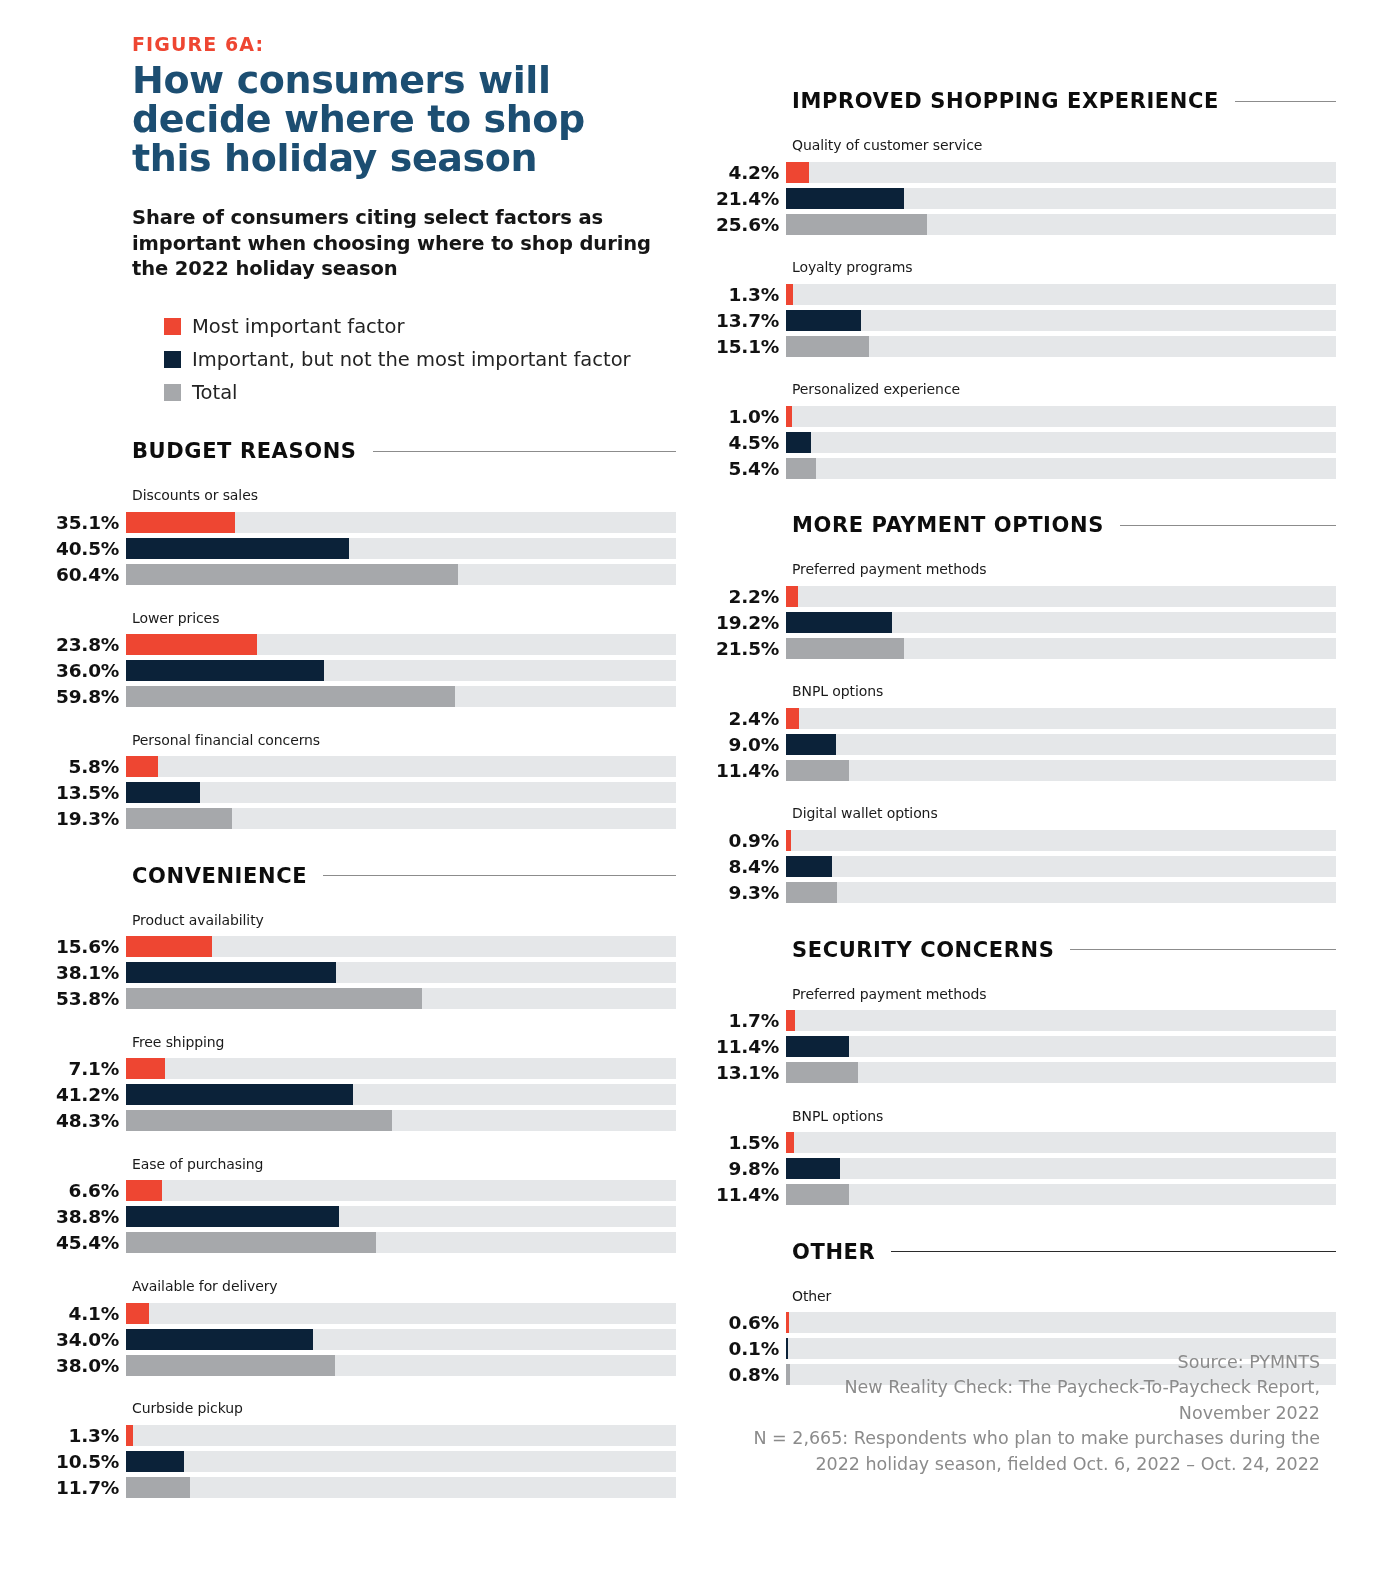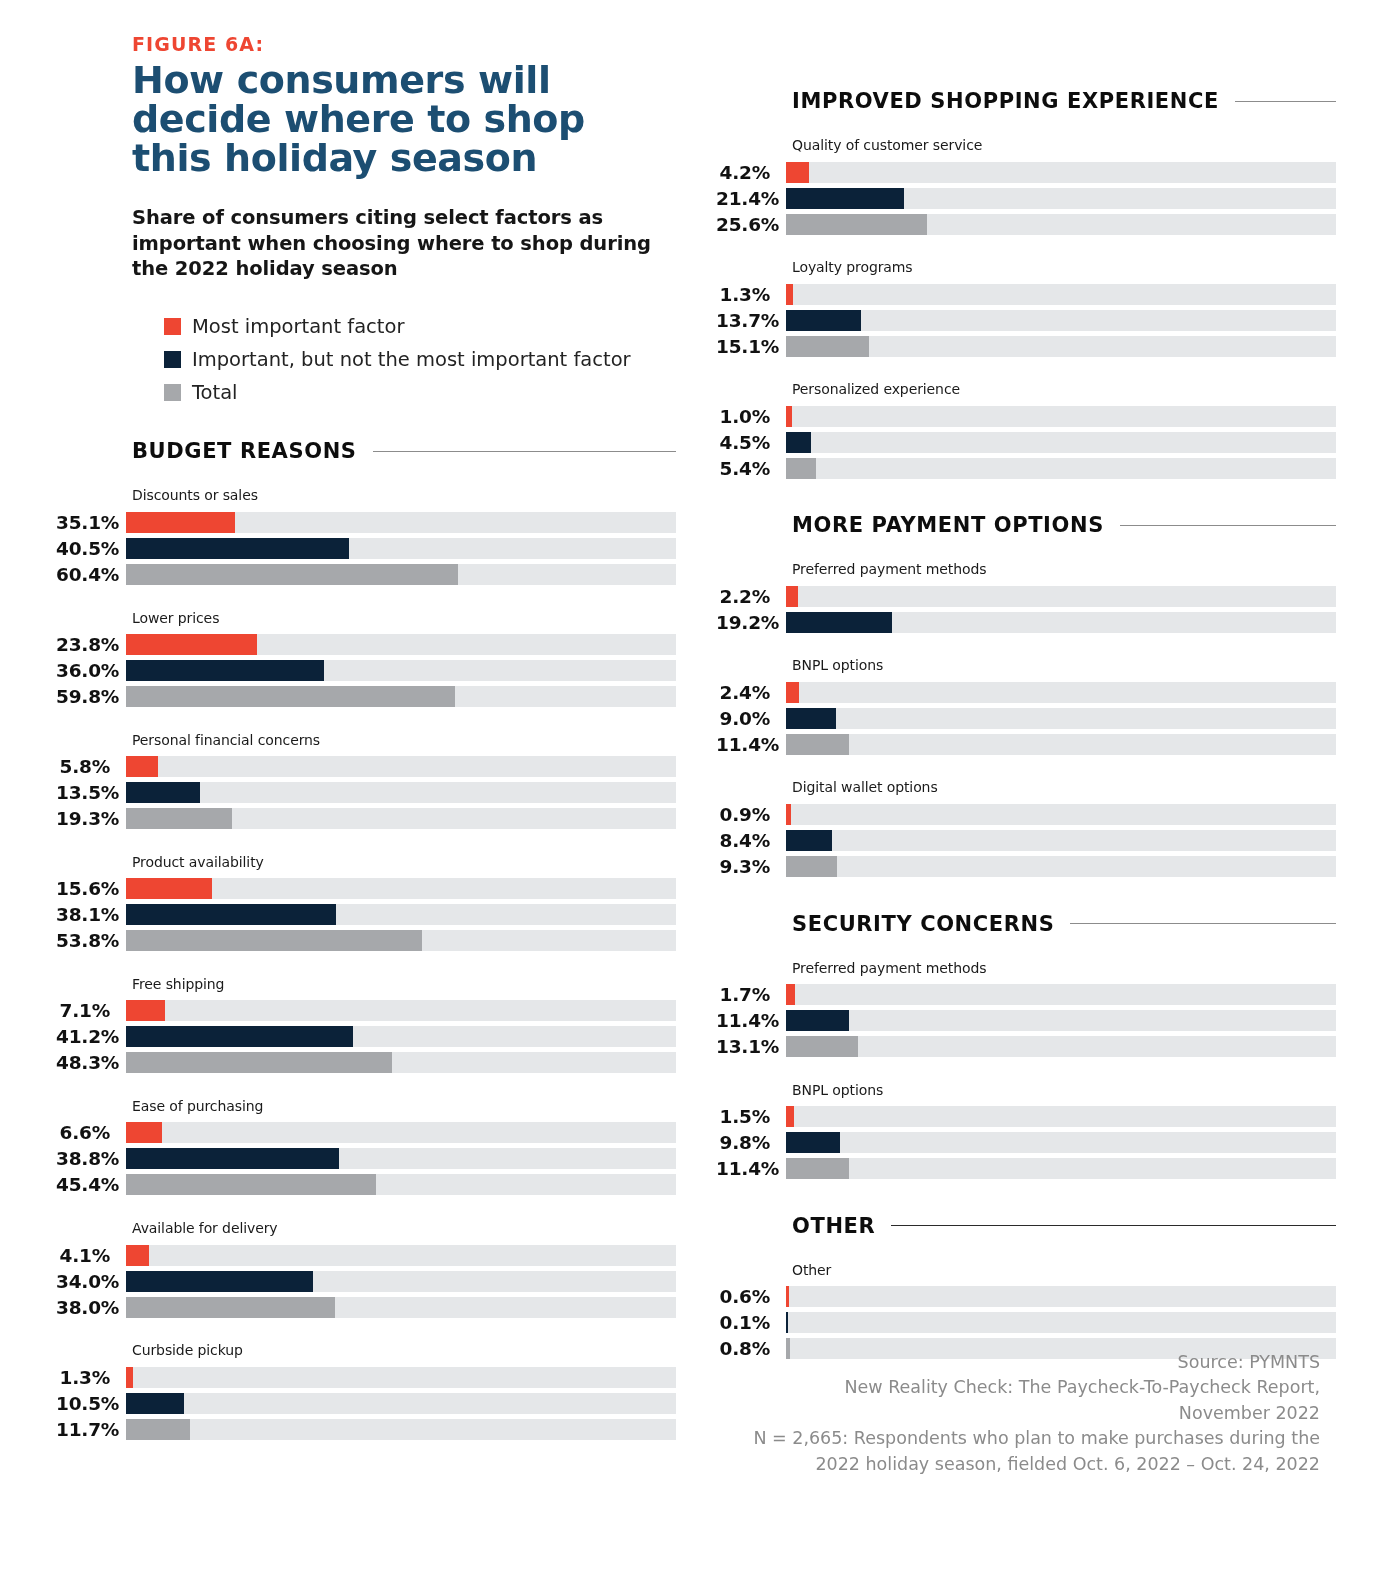--- a/index.html
+++ b/index.html
@@ -130,21 +130,21 @@
     height: 22px;
     margin-bottom: 4px;
   }
   .bar-value {
     width: 70px;
     flex: 0 0 70px;
     text-align: right;
     font-size: 18.5px;
     font-weight: bold;
     color: #111;
-    padding-right: 16px;
+    padding-right: 7px;
     box-sizing: border-box;
     letter-spacing: -0.2px;
   }
   .bar-track {
     position: relative;
     flex: 1 1 auto;
     height: 21px;
     background: #E5E7E9;
   }
   .bar-fill {
@@ -258,20 +258,24 @@
               <div class="bar-fill c-imp" style="width: 13.5%;"></div>
             </div>
           </div>
           <div class="bar-row">
             <span class="bar-value">19.3%</span>
             <div class="bar-track">
               <div class="bar-fill c-total" style="width: 19.3%;"></div>
             </div>
           </div>
         </div>
+        <div class="section-head">
+          <span class="st">CONVENIENCE</span>
+          <span class="rule"></span>
+        </div>
         <div class="group">
           <div class="group-title">Product availability</div>
           <div class="bar-row">
             <span class="bar-value">15.6%</span>
             <div class="bar-track">
               <div class="bar-fill c-most" style="width: 15.6%;"></div>
             </div>
           </div>
           <div class="bar-row">
             <span class="bar-value">38.1%</span>
@@ -452,20 +456,26 @@
           <div class="bar-row">
             <span class="bar-value">2.2%</span>
             <div class="bar-track">
               <div class="bar-fill c-most" style="width: 2.2%;"></div>
             </div>
           </div>
           <div class="bar-row">
             <span class="bar-value">19.2%</span>
             <div class="bar-track">
               <div class="bar-fill c-imp" style="width: 19.2%;"></div>
+            </div>
+          </div>
+          <div class="bar-row">
+            <span class="bar-value">21.5%</span>
+            <div class="bar-track">
+              <div class="bar-fill c-total" style="width: 21.5%;"></div>
             </div>
           </div>
         </div>
         <div class="group">
           <div class="group-title">BNPL options</div>
           <div class="bar-row">
             <span class="bar-value">2.4%</span>
             <div class="bar-track">
               <div class="bar-fill c-most" style="width: 2.4%;"></div>
             </div>

